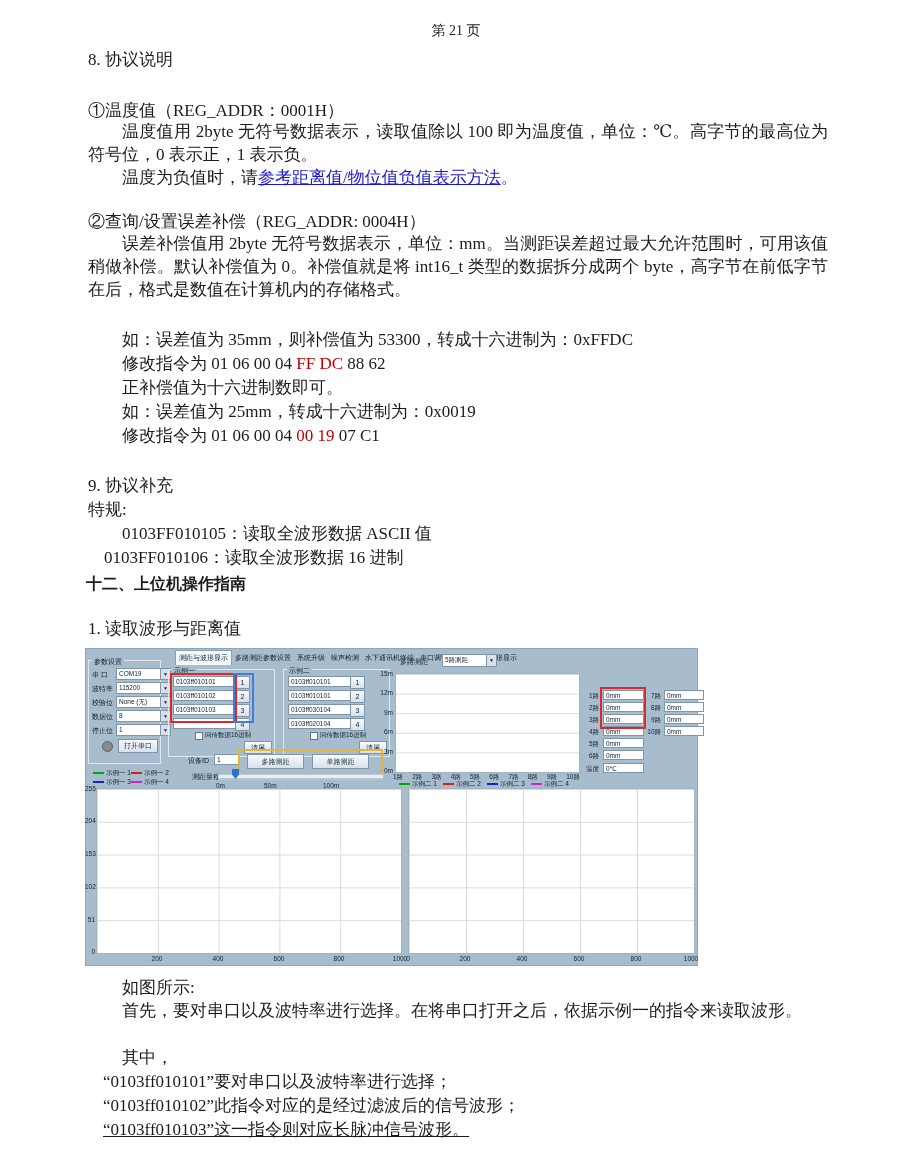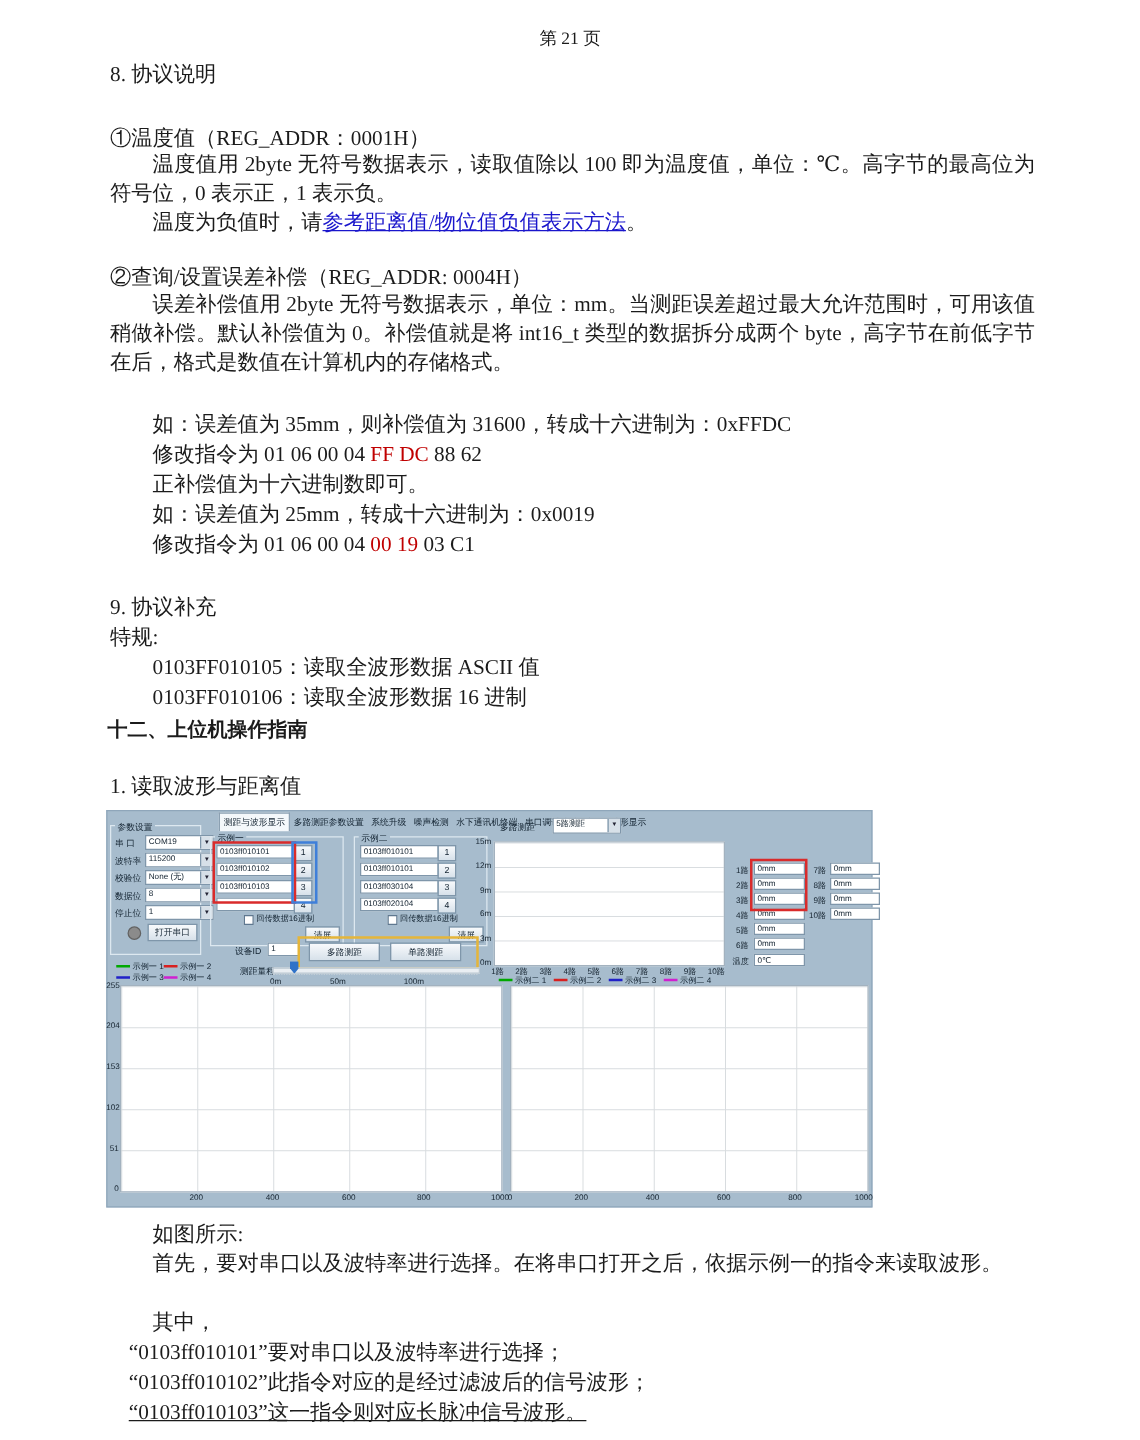--- a/index.html
+++ b/index.html
@@ -47,30 +47,30 @@
   <div class="abs doc" style="top:22px;left:0;width:912px;text-align:center;font-size:14px;">第 21 页</div>
 
   <div class="abs doc" style="top:48px;left:88px;">8. 协议说明</div>
 
   <div class="abs doc" style="top:99px;left:88px;">①温度值（REG_ADDR：0001H）</div>
   <div class="abs para" style="top:120px;left:88px;width:740px;">温度值用 2byte 无符号数据表示，读取值除以 100 即为温度值，单位：℃。高字节的最高位为符号位，0 表示正，1 表示负。</div>
   <div class="abs doc" style="top:166px;left:122px;"><span>温度为负值时，请</span><span class="link">参考距离值/物位值负值表示方法</span><span>。</span></div>
 
   <div class="abs doc" style="top:210px;left:88px;">②查询/设置误差补偿（REG_ADDR: 0004H）</div>
   <div class="abs para" style="top:232px;left:88px;width:740px;">误差补偿值用 2byte 无符号数据表示，单位：mm。当测距误差超过最大允许范围时，可用该值稍做补偿。默认补偿值为 0。补偿值就是将 int16_t 类型的数据拆分成两个 byte，高字节在前低字节在后，格式是数值在计算机内的存储格式。</div>
-  <div class="abs doc" style="top:328px;left:122px;">如：误差值为 35mm，则补偿值为 31600，转成十六进制为：0xFFDC</div>
+  <div class="abs doc" style="top:328px;left:122px;">如：误差值为 35mm，则补偿值为 53300，转成十六进制为：0xFFDC</div>
   <div class="abs doc" style="top:352px;left:122px;"><span>修改指令为 01 06 00 04 </span><span class="red">FF DC</span><span> 88 62</span></div>
   <div class="abs doc" style="top:376px;left:122px;">正补偿值为十六进制数即可。</div>
   <div class="abs doc" style="top:400px;left:122px;">如：误差值为 25mm，转成十六进制为：0x0019</div>
-  <div class="abs doc" style="top:424px;left:122px;"><span>修改指令为 01 06 00 04 </span><span class="red">00 19</span><span> 03 C1</span></div>
+  <div class="abs doc" style="top:424px;left:122px;"><span>修改指令为 01 06 00 04 </span><span class="red">00 19</span><span> 07 C1</span></div>
 
   <div class="abs doc" style="top:474px;left:88px;">9. 协议补充</div>
   <div class="abs doc" style="top:498px;left:88px;">特规:</div>
   <div class="abs doc" style="top:522px;left:122px;">0103FF010105：读取全波形数据 ASCII 值</div>
-  <div class="abs doc" style="top:546px;left:122px;text-align:center;">0103FF010106：读取全波形数据 16 进制</div>
+  <div class="abs doc" style="top:546px;left:104px;text-align:center;">0103FF010106：读取全波形数据 16 进制</div>
 
   <div class="abs h2" style="top:574px;left:86px;">十二、上位机操作指南</div>
   <div class="abs doc" style="top:617px;left:88px;text-align:right;">1. 读取波形与距离值</div>
 
   <div class="ui">
 
     <div class="abs" style="left:90px;top:2px;display:flex;align-items:flex-end;">
       <div class="tab active">测距与波形显示</div>
       <div class="tab">多路测距参数设置</div>
       <div class="tab">系统升级</div>

